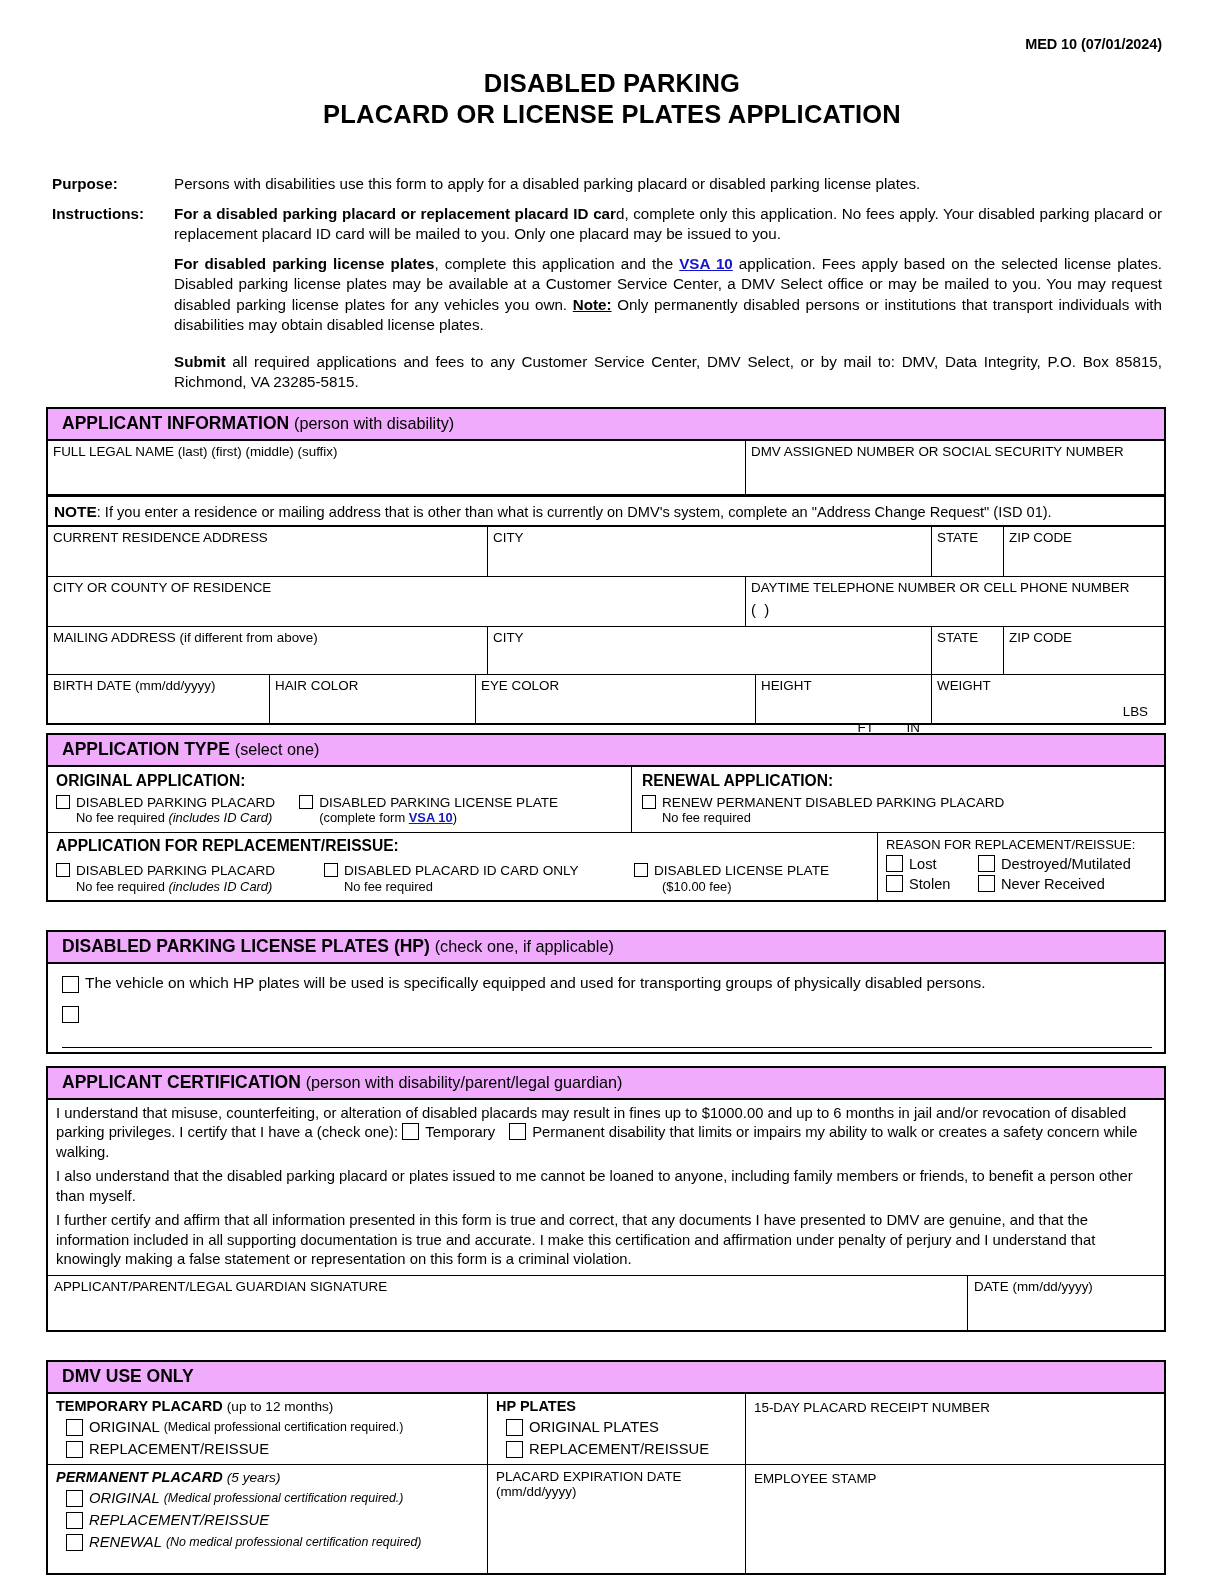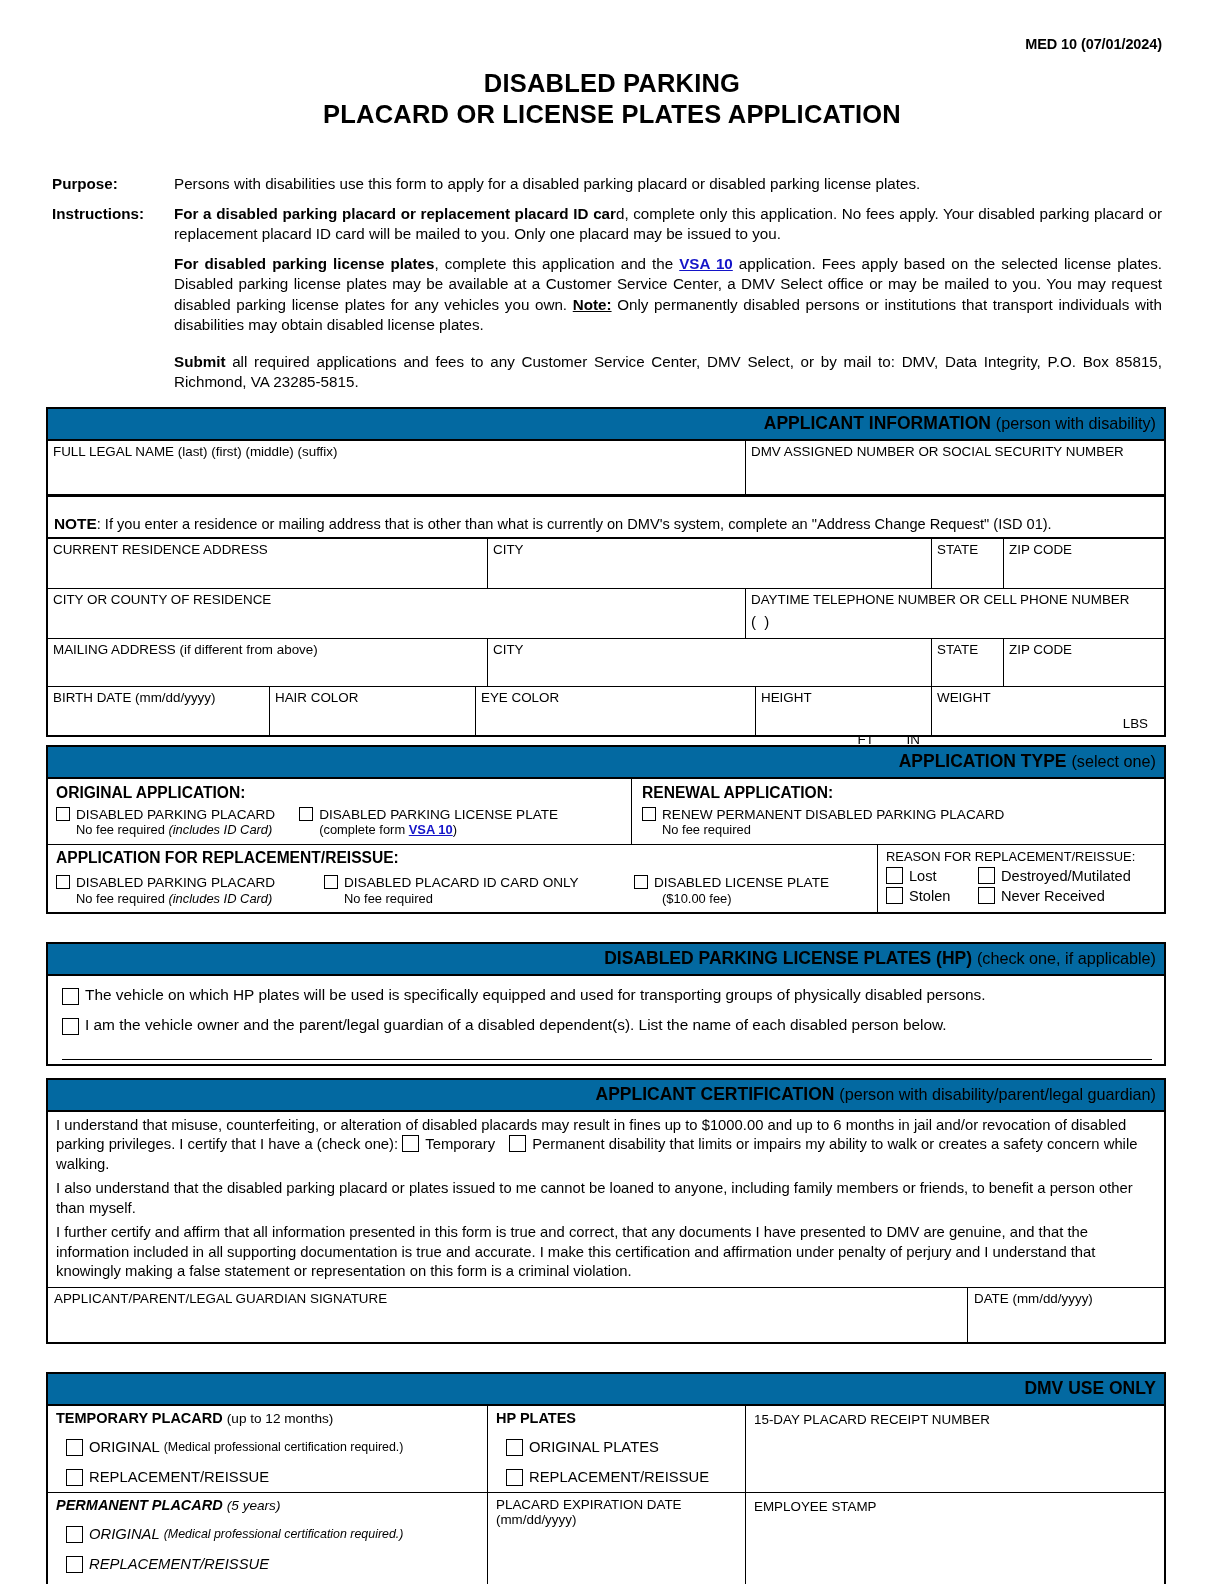--- a/index.html
+++ b/index.html
@@ -138,24 +138,24 @@
   }
   b.u { text-decoration: underline; }
 
   
   .section {
     margin: 0 58px 0 46px;
     border: 2.2px solid #000;
     box-sizing: border-box;
   }
   .sec-head {
-    background: #0369a1;
+    background: #f0abfc;
     border-bottom: 2.2px solid #000;
-    text-align: right;
-    padding: 4px 8px 5px;
+    text-align: left;
+    padding: 4px 14px 5px;
     font-size: 17.5px;
     font-weight: bold;
   }
   .sec-head .sub {
     font-weight: normal;
     font-size: 16.2px;
   }
   .row { display: flex; }
   .cell {
     border-right: 1.6px solid #000;
@@ -168,21 +168,21 @@
   }
   .cell:last-child { border-right: none; }
   .row:last-child .cell { border-bottom: none; }
   .lbl { font-size: 13.4px; white-space: nowrap; }
 
   
   .ai-name { height: 54px; }
   .note-row {
     border-bottom: 2.2px solid #000;
     border-top: 2.2px solid #000;
-    padding: 18px 6px 4px 6px;
+    padding: 6px 6px 4px 6px;
     font-size: 14.6px;
   }
   .note-row b { font-size: 15.4px; }
   .h58 { height: 50px; }
   .h52 { height: 48px; }
   .phone-paren {
     margin-top: 6px;
     font-size: 15px;
     letter-spacing: 2px;
   }
@@ -354,21 +354,21 @@
   }
   .du-row.top .du-c1,
   .du-row.top .du-c2,
   .du-row.top .du-c3 { border-bottom: 1.8px solid #000; }
   .du-title { font-size: 14.5px; font-weight: bold; }
   .du-title .thin { font-weight: normal; font-size: 13.6px; }
   .du-item {
     display: flex;
     align-items: center;
     font-size: 14.8px;
-    margin-top: 13px;
+    margin-top: 5px;
     padding-left: 10px;
   }
   .du-item .small { font-size: 12.4px; margin-left: 4px; }
   .du-c3 .fld { font-size: 13.4px; }
   .du-row.bot .du-c1 { min-height: 108px; font-style: italic; }
   .du-row.bot .du-c2 { min-height: 108px; }
   .du-row.bot .du-c3 { min-height: 108px; }
   .du-sub { font-size: 13.4px; }
 </style>
 </head>
@@ -578,21 +578,20 @@
       <span>DISABLED PARKING LICENSE PLATES (HP)</span>
       <span class="sub">(check one, if applicable)</span>
     </div>
     <div class="hp-body">
       <div class="hp-item">
         <span class="cb cb-lg" style="margin-top:2px;"></span>
         <span>The vehicle on which HP plates will be used is specifically equipped and used for transporting groups of physically disabled persons.</span>
       </div>
       <div class="hp-item">
         <span class="cb cb-lg" style="margin-top:2px;"></span>
-        <span>I am the vehicle owner and the parent/legal guardian of a disabled dependent(s).  List the name of each disabled person below.</span>
       </div>
       <div class="hp-line"></div>
     </div>
   </div>
 
   <div class="section" style="margin-top:12px;">
     <div class="sec-head">
       <span>APPLICANT CERTIFICATION</span>
       <span class="sub">(person with disability/parent/legal guardian)</span>
     </div>

